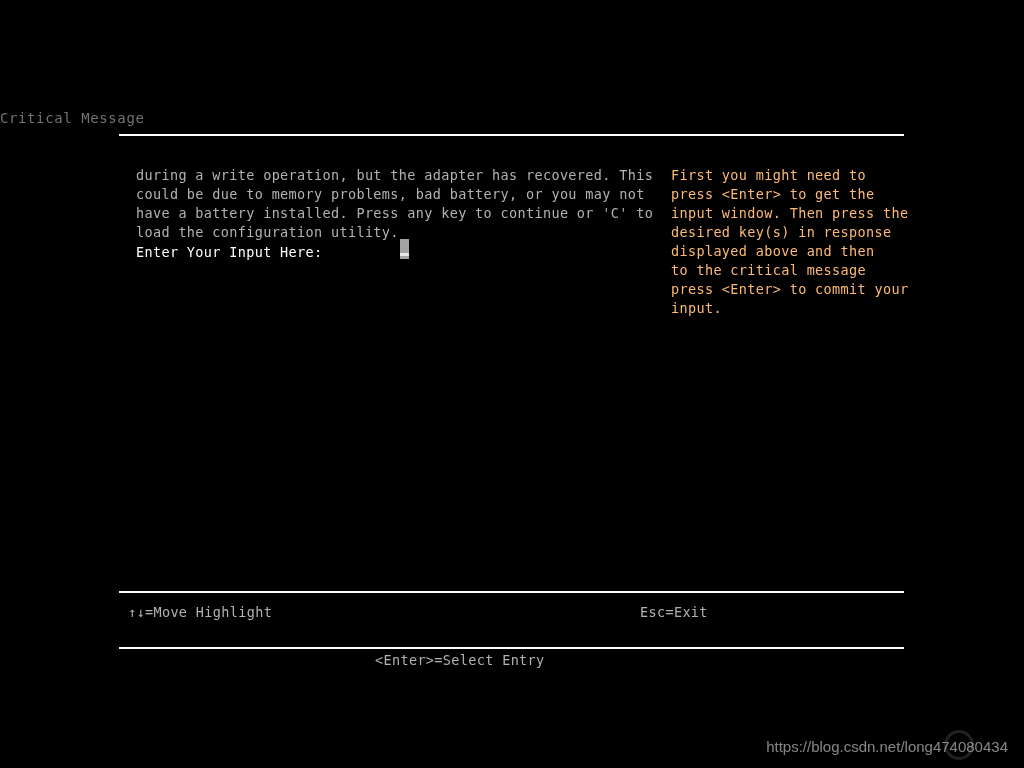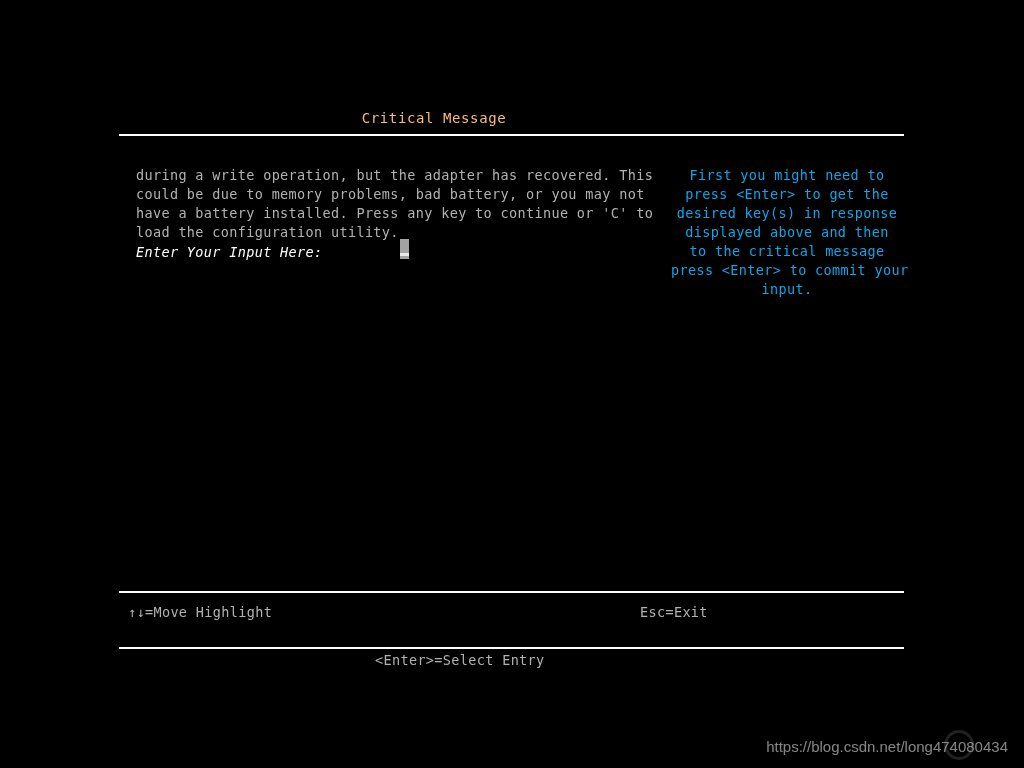--- a/index.html
+++ b/index.html
@@ -21,22 +21,22 @@
     inset: 0;
     background: #000000;
   }
 
   
   .title {
     position: absolute;
     top: 109px;
     left: 0;
     width: 868px;
-    text-align: center;
-    color: #fdba74;
+    text-align: left;
+    color: #737373;
     font-size: 14px;
     line-height: 18px;
     letter-spacing: 0.6px;
     white-space: pre;
   }
 
   
   .rule {
     position: absolute;
     left: 119px;
@@ -63,26 +63,25 @@
   }
 
   .msg-line,
   .help-line {
     font-size: 13.5px;
     line-height: 19px;
     white-space: pre;
     letter-spacing: 0.35px;
   }
   .msg-line  { color: #b2b2b2; }
-  .help-line { color: #0ea5e9; text-align: center; }
+  .help-line { color: #fdba74; }
 
   .input-row {
     position: relative;
     height: 19px;
-    font-style: italic;
   }
   .input-label {
     color: #ffffff;
     font-size: 13.5px;
     line-height: 19px;
     white-space: pre;
     letter-spacing: 0.35px;
   }
   .cursor-block {
     position: absolute;
@@ -162,20 +161,21 @@
       <span class="input-label">Enter Your Input Here:</span>
       <span class="cursor-block">
         <span class="cursor-underscore"></span>
       </span>
     </div>
   </div>
 
   <div class="col-right">
     <div class="help-line">First you might need to</div>
     <div class="help-line">press &lt;Enter&gt; to get the</div>
+    <div class="help-line">input window. Then press the</div>
     <div class="help-line">desired key(s) in response</div>
     <div class="help-line">displayed above and then</div>
     <div class="help-line">to the critical message</div>
     <div class="help-line">press &lt;Enter&gt; to commit your</div>
     <div class="help-line">input.</div>
   </div>
 
   <div class="rule rule-foot-a"></div>
 
   <div class="footer">

